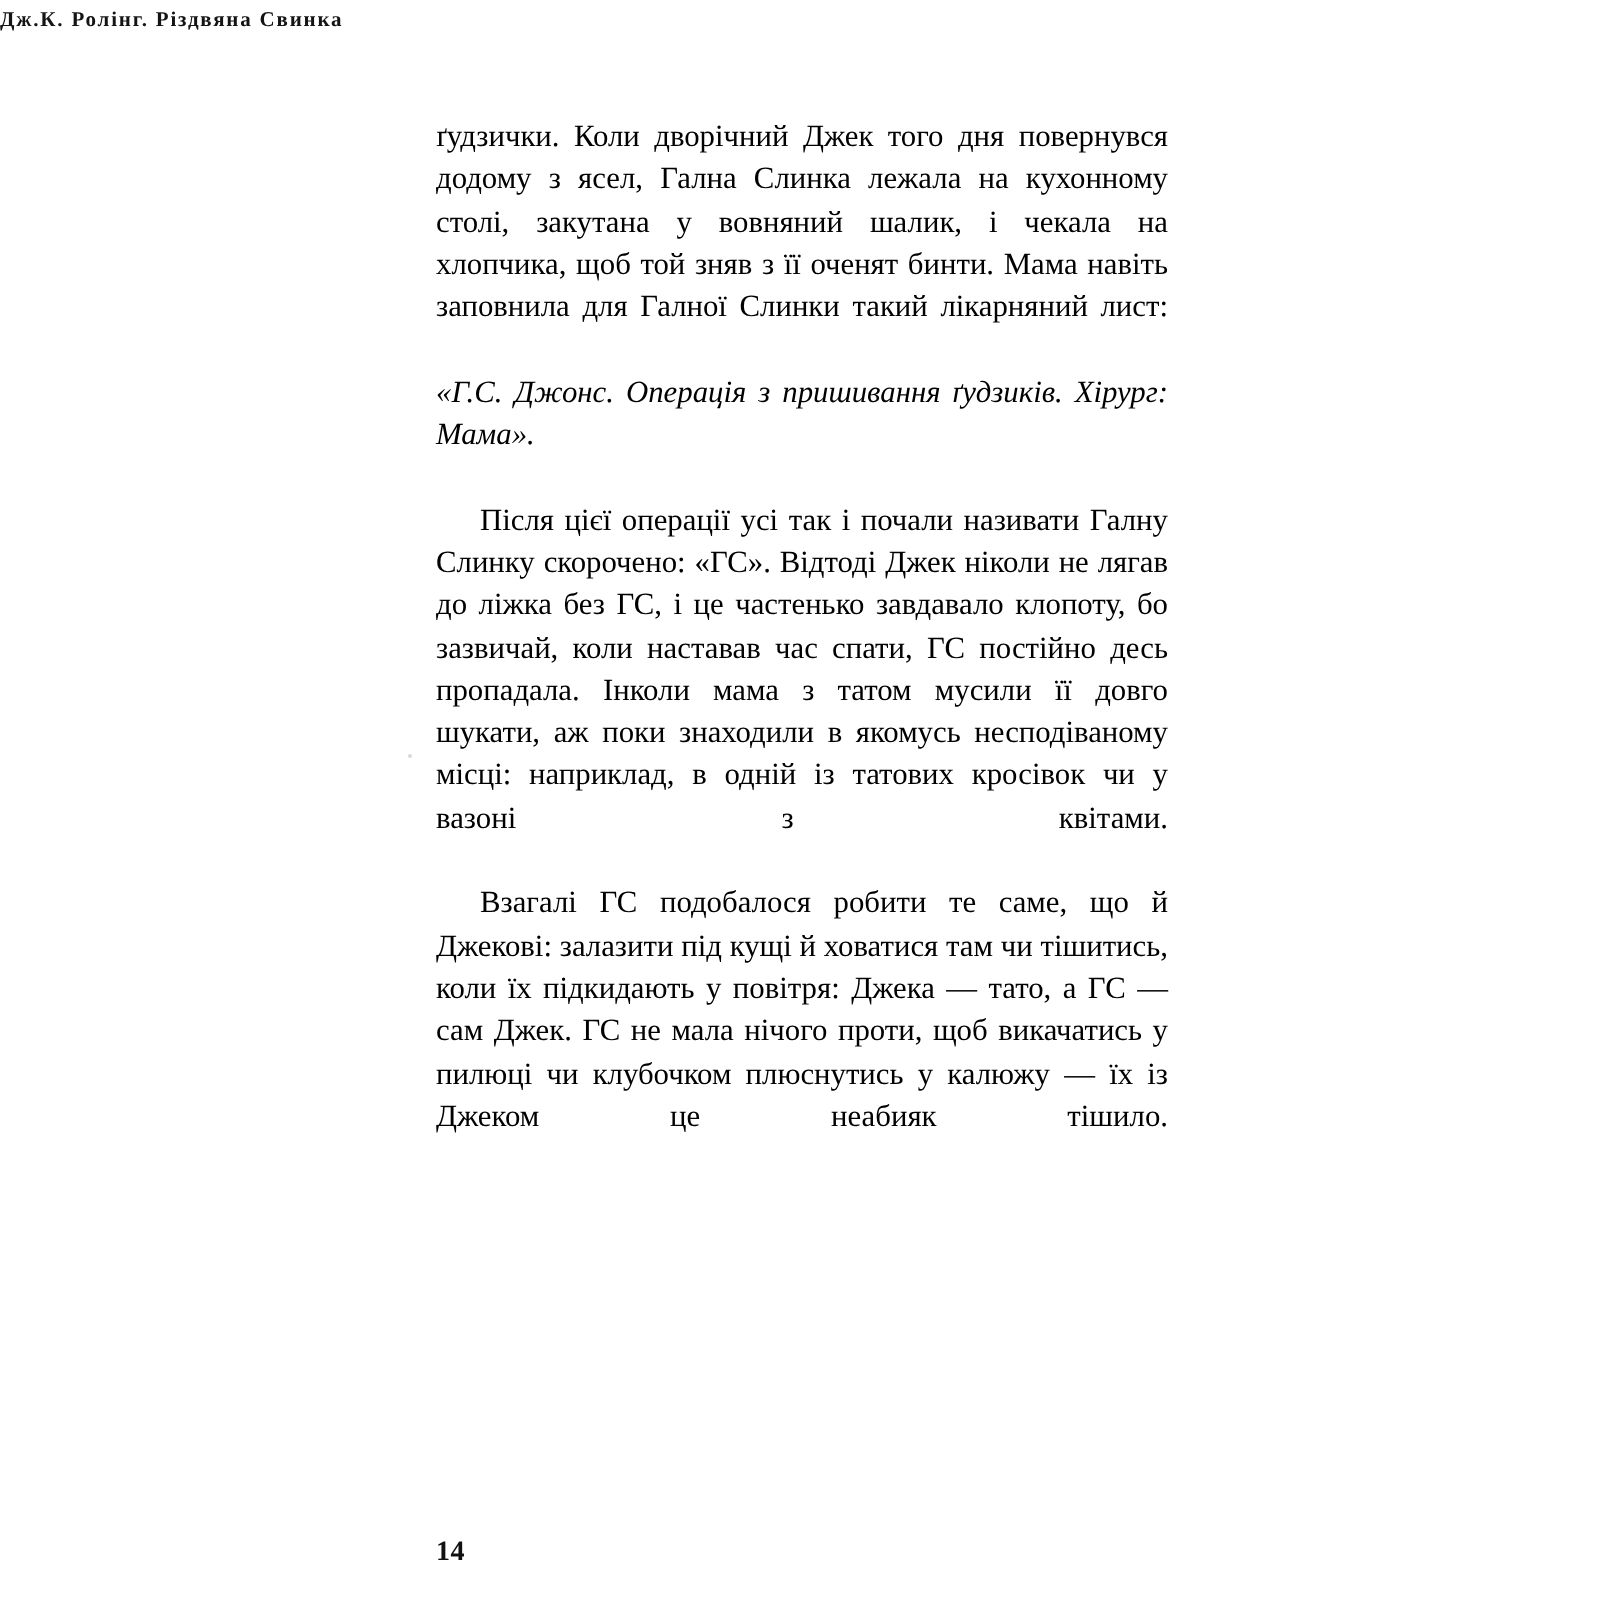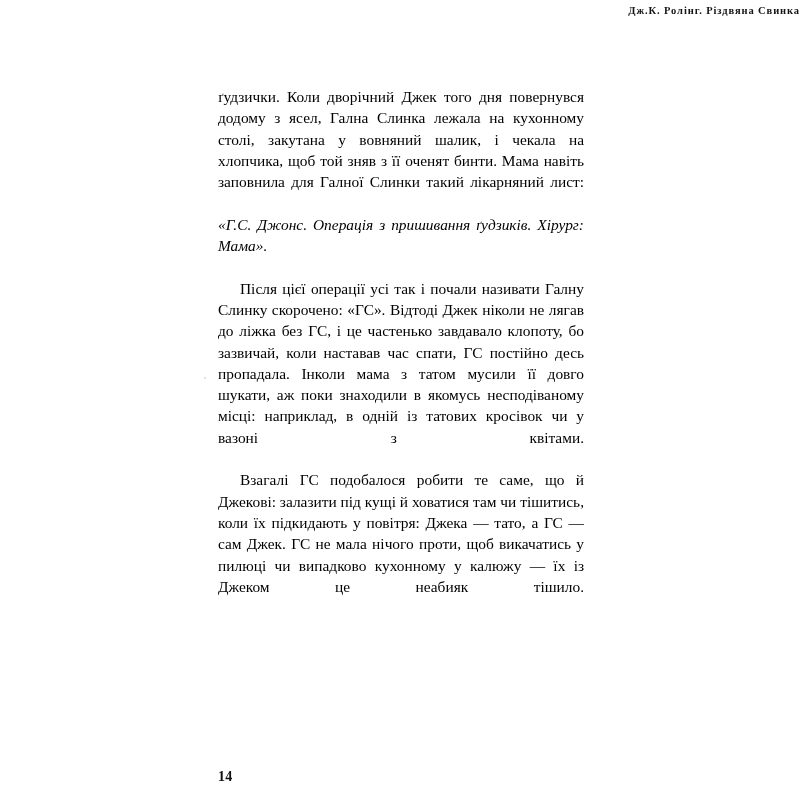--- a/index.html
+++ b/index.html
@@ -24,36 +24,35 @@
     height: 800px;
     background: #ffffff;
   }
 
   
   .running-header {
     position: absolute;
     left: 0;
     top: 5px;
     width: 800px;
-    text-align: right;
+    text-align: left;
     font-family: "Liberation Serif", "DejaVu Serif", serif;
     font-weight: bold;
     font-size: 10.5px;
     letter-spacing: 0.9px;
     color: #141414;
     white-space: nowrap;
   }
 
   
   .text-block {
     position: absolute;
     left: 218px;
     top: 58px;
     width: 366px;
-    margin-top: 28px;
   }
 
   p.para {
     margin: 0;
     padding: 0;
     text-align: justify;
     text-justify: inter-word;
     font-size: 15.4px;
     line-height: 21.3px;
     text-indent: 22px;
@@ -104,18 +103,18 @@
 <div class="page">
 
   <div class="running-header">Дж.К. Ролінг. Різдвяна Свинка</div>
 
   <div class="faint-mark"></div>
 
   <div class="text-block">
     <p class="para no-indent">ґудзички. Коли дворічний Джек того дня повернувся додому з ясел, Гална Слинка лежала на кухонному столі, закутана у вовняний шалик, і чекала на хлопчика, щоб той зняв з її оченят бинти. Мама навіть заповнила для Галної Слинки такий лікарняний лист:</p>
     <p class="para no-indent italic">«Г.С. Джонс. Операція з пришивання ґудзиків. Хірург: Мама».</p>
     <p class="para">Після цієї операції усі так і почали називати Галну Слинку скорочено: «ГС». Відтоді Джек ніколи не лягав до ліжка без ГС, і це частенько завдавало клопоту, бо зазвичай, коли наставав час спати, ГС постійно десь пропадала. Інколи мама з татом мусили її довго шукати, аж поки знаходили в якомусь несподіваному місці: наприклад, в одній із татових кросівок чи у вазоні з квітами.</p>
-    <p class="para">Взагалі ГС подобалося робити те саме, що й Джекові: залазити під кущі й ховатися там чи тішитись, коли їх підкидають у повітря: Джека — тато, а ГС — сам Джек. ГС не мала нічого проти, щоб викачатись у пилюці чи випадково кухонному у калюжу — їх із Джеком це неабияк тішило.</p>
+    <p class="para">Взагалі ГС подобалося робити те саме, що й Джекові: залазити під кущі й ховатися там чи тішитись, коли їх підкидають у повітря: Джека — тато, а ГС — сам Джек. ГС не мала нічого проти, щоб викачатись у пилюці чи клубочком плюснутись у калюжу — їх із Джеком це неабияк тішило.</p>
   </div>
 
   <div class="page-number">14</div>
 
 </div>
 
 </body></html>

